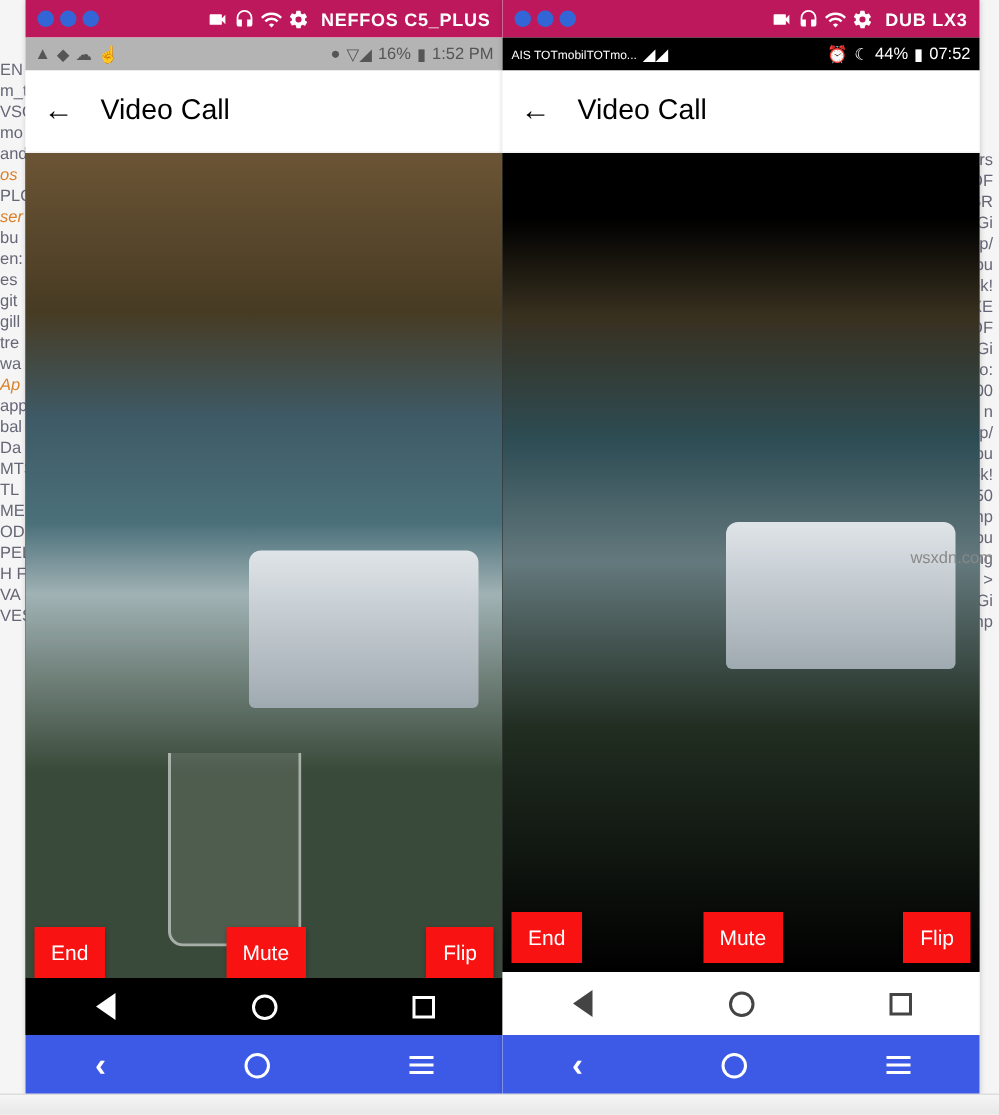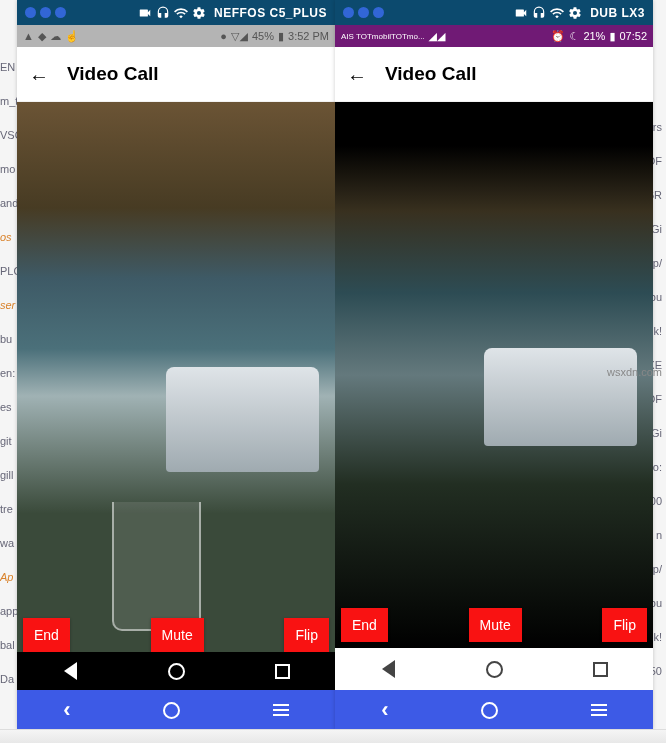--- a/index.html
+++ b/index.html
@@ -16,21 +16,21 @@
     left: 0; top: 40px;
     width: 666px;
     height: 660px;
     font-size: 11px;
     color: #667;
     line-height: 14px;
     padding: 2px;
     white-space: pre;
     overflow: hidden;
   }
-  .bg-text .line { display: block; margin-top: 20px; }
+  .bg-text .line { display: block; }
   .bg-text .orange { color: #d9822b; font-style: italic; }
   .bottom-bar {
     position: absolute;
     left: 0; bottom: 0;
     width: 666px;
     height: 14px;
     background: linear-gradient(0deg,#e8e8e8,#f5f5f5);
     border-top: 1px solid #ddd;
   }
   .watermark {
@@ -54,21 +54,21 @@
   .emu-frame {
     width: 318px;
     height: 730px;
     display: flex;
     flex-direction: column;
     background: #fff;
     box-shadow: 0 0 4px rgba(0,0,0,.2);
   }
   .title-bar {
     height: 25px;
-    background: #0c4a6e;
+    background: #be185d;
     display: flex;
     align-items: center;
     padding: 0 8px;
     color: #fff;
     font-size: 12px;
     gap: 4px;
   }
   .title-bar .dots { display: flex; gap: 4px; margin-right: auto; }
   .title-bar .dot { width: 11px; height: 11px; border-radius: 50%; background: #3266d6; }
   .title-bar .sys-icon { width: 14px; height: 14px; }
@@ -77,34 +77,34 @@
   .status-bar {
     height: 22px;
     display: flex;
     align-items: center;
     padding: 0 6px;
     font-size: 11px;
     color: #ddd;
     gap: 4px;
   }
   .status-bar.dark { background: #b4b4b4; color: #555; }
-  .status-bar.black { background: #701a75; color: #fff; }
+  .status-bar.black { background: #000000; color: #fff; }
   .status-bar .spacer { flex: 1; }
 
   .app-bar {
     height: 55px;
     background: #fff;
     display: flex;
     align-items: center;
     padding: 0 12px;
     gap: 18px;
     border-bottom: 1px solid rgba(0,0,0,.05);
   }
   .app-bar .back { font-size: 20px; font-weight: bold; cursor: pointer; }
-  .app-bar .title { font-size: 19px; font-weight: bold; color: #000; }
+  .app-bar .title { font-size: 19px; font-weight: normal; color: #000; }
 
   .video-area {
     flex: 1;
     position: relative;
     overflow: hidden;
     background: #000;
   }
   .scene {
     position: absolute; inset: 0;
     background:
@@ -226,23 +226,23 @@
     </div>
 
     <div class="status-bar dark">
       <span>▲</span>
       <span>◆</span>
       <span>☁</span>
       <span>☝</span>
       <div class="spacer"></div>
       <span>●</span>
       <span>▽◢</span>
-      <span>45%</span>
+      <span>16%</span>
       <span>▮</span>
-      <span>3:52 PM</span>
+      <span>1:52 PM</span>
     </div>
 
     <div class="app-bar">
       <span class="back">←</span>
       <span class="title">Video Call</span>
     </div>
 
     <div class="video-area">
       <div class="scene">
         <div class="car"></div>
@@ -299,21 +299,21 @@
         </svg>
       <span class="device-name">DUB LX3</span>
     </div>
 
     <div class="status-bar black">
       <span style="font-size:8px;">AIS TOTmobilTOTmo...</span>
       <span>◢◢</span>
       <div class="spacer"></div>
       <span>⏰</span>
       <span>☾</span>
-      <span>21%</span>
+      <span>44%</span>
       <span>▮</span>
       <span>07:52</span>
     </div>
 
     <div class="app-bar">
       <span class="back">←</span>
       <span class="title">Video Call</span>
     </div>
 
     <div class="video-area">

